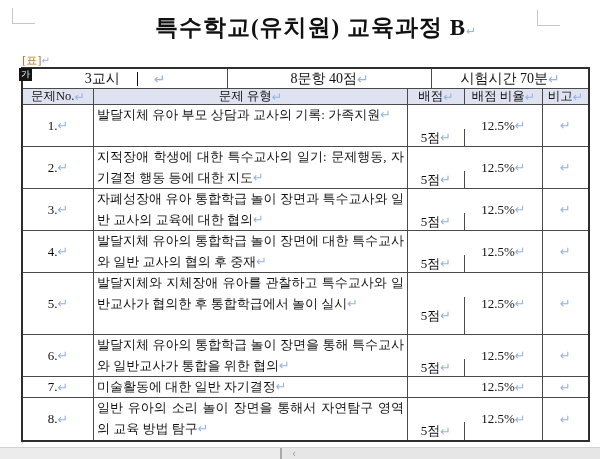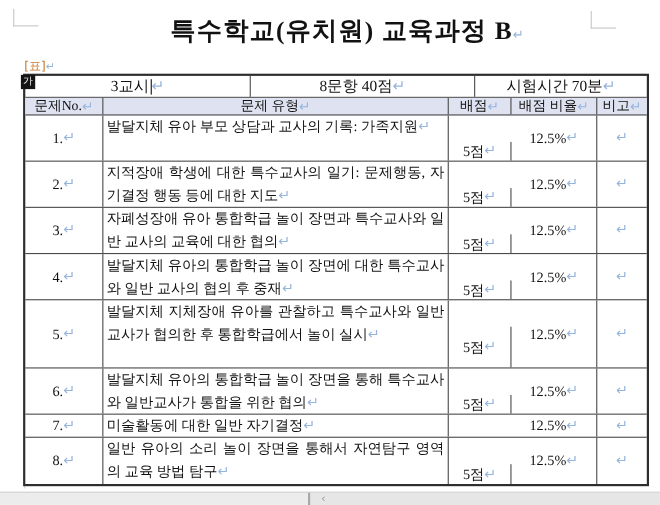--- a/index.html
+++ b/index.html
@@ -28,21 +28,21 @@
   .exam-table { position:absolute; left:21px; top:67px; width:569px;
                 border:2px solid #2e2e2e; background:#fff; }
   .row { display:flex; width:100%; border-bottom:1px solid #4a4a4a; }
   .row:last-child { border-bottom:none; }
   .cell { border-right:1px solid #4a4a4a; display:flex; align-items:center;
           justify-content:center; font-size:13px; color:#111; overflow:hidden; }
   .cell:last-child { border-right:none; }
 
   .row.info { height:20px; }
   .row.info .cell { font-size:14px; }
-  .ci-period { width:205px; } .ci-q { width:204px; } .ci-time { width:156px; }
+  .ci-period { width:205px;gap:16px; } .ci-q { width:204px; } .ci-time { width:156px; }
 
   .row.cols { height:16px; background:#dfe3f1; }
   .row.cols .cell { font-size:12.5px; }
   .ch-no { width:71px; } .ch-type { width:314px; } .ch-pts { width:57px; }
   .ch-ratio { width:78px; } .ch-note { width:45px; }
 
   .row.body .cell.no    { width:71px; }
   .row.body .cell.type  { width:314px; display:block; text-align:justify;
                           padding:0 3px; line-height:20.5px; }
   .row.body .cell.pts   { width:57px;margin-top:24px; }
@@ -188,21 +188,21 @@
           </div>
           <div class="cell note">
             <span class="pm">↵</span>
           </div>
         </div>
         <div class="row body" style="height: 62px;">
           <div class="cell no">
             <span>5.</span>
             <span class="pm">↵</span>
           </div>
-          <div class="cell type"><span class="">발달지체 </span><span class="sp">지체장애</span><span class=""> 유아를 관찰하고 특수교사와 일반교사가 협의한 후 통합학급에서 </span><span class="sp">놀이 실시</span><span class="pm">↵</span></div>
+          <div class="cell type"><span class="">발달지체와 </span><span class="sp">지체장애</span><span class=""> 유아를 관찰하고 특수교사와 일반교사가 협의한 후 통합학급에서 </span><span class="sp">놀이 실시</span><span class="pm">↵</span></div>
           <div class="cell pts">
             <span>5점</span>
             <span class="pm">↵</span>
           </div>
           <div class="cell ratio">
             <span>12.5%</span>
             <span class="pm">↵</span>
           </div>
           <div class="cell note">
             <span class="pm">↵</span>

